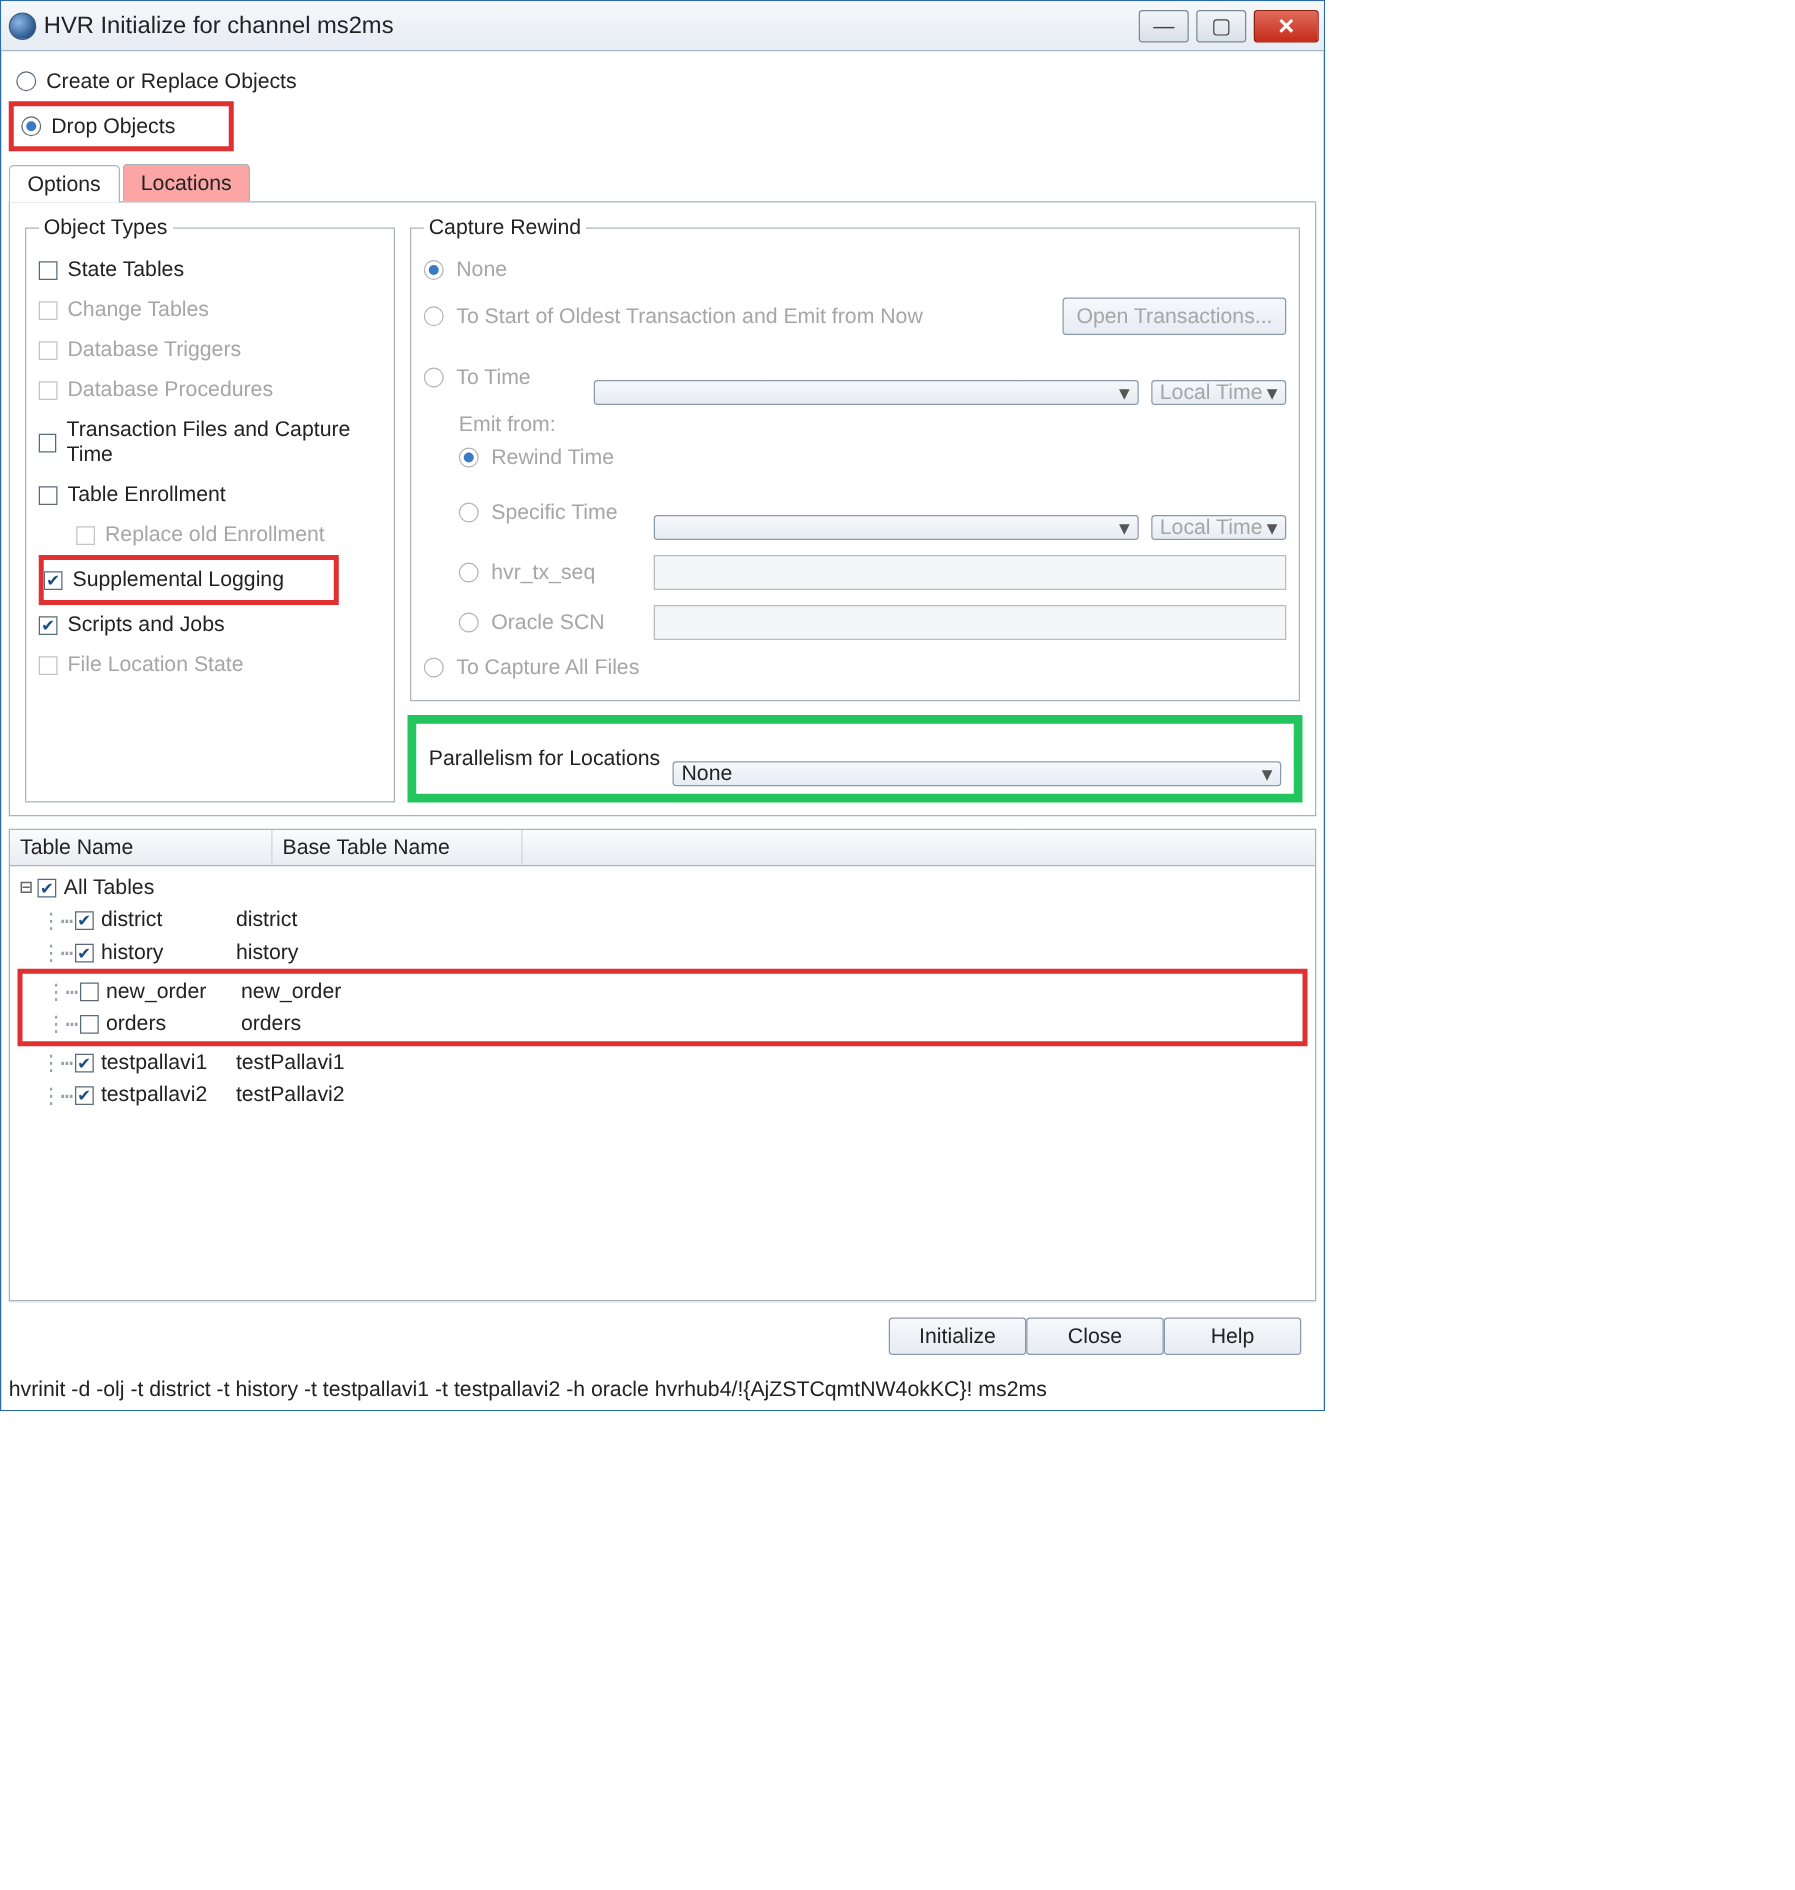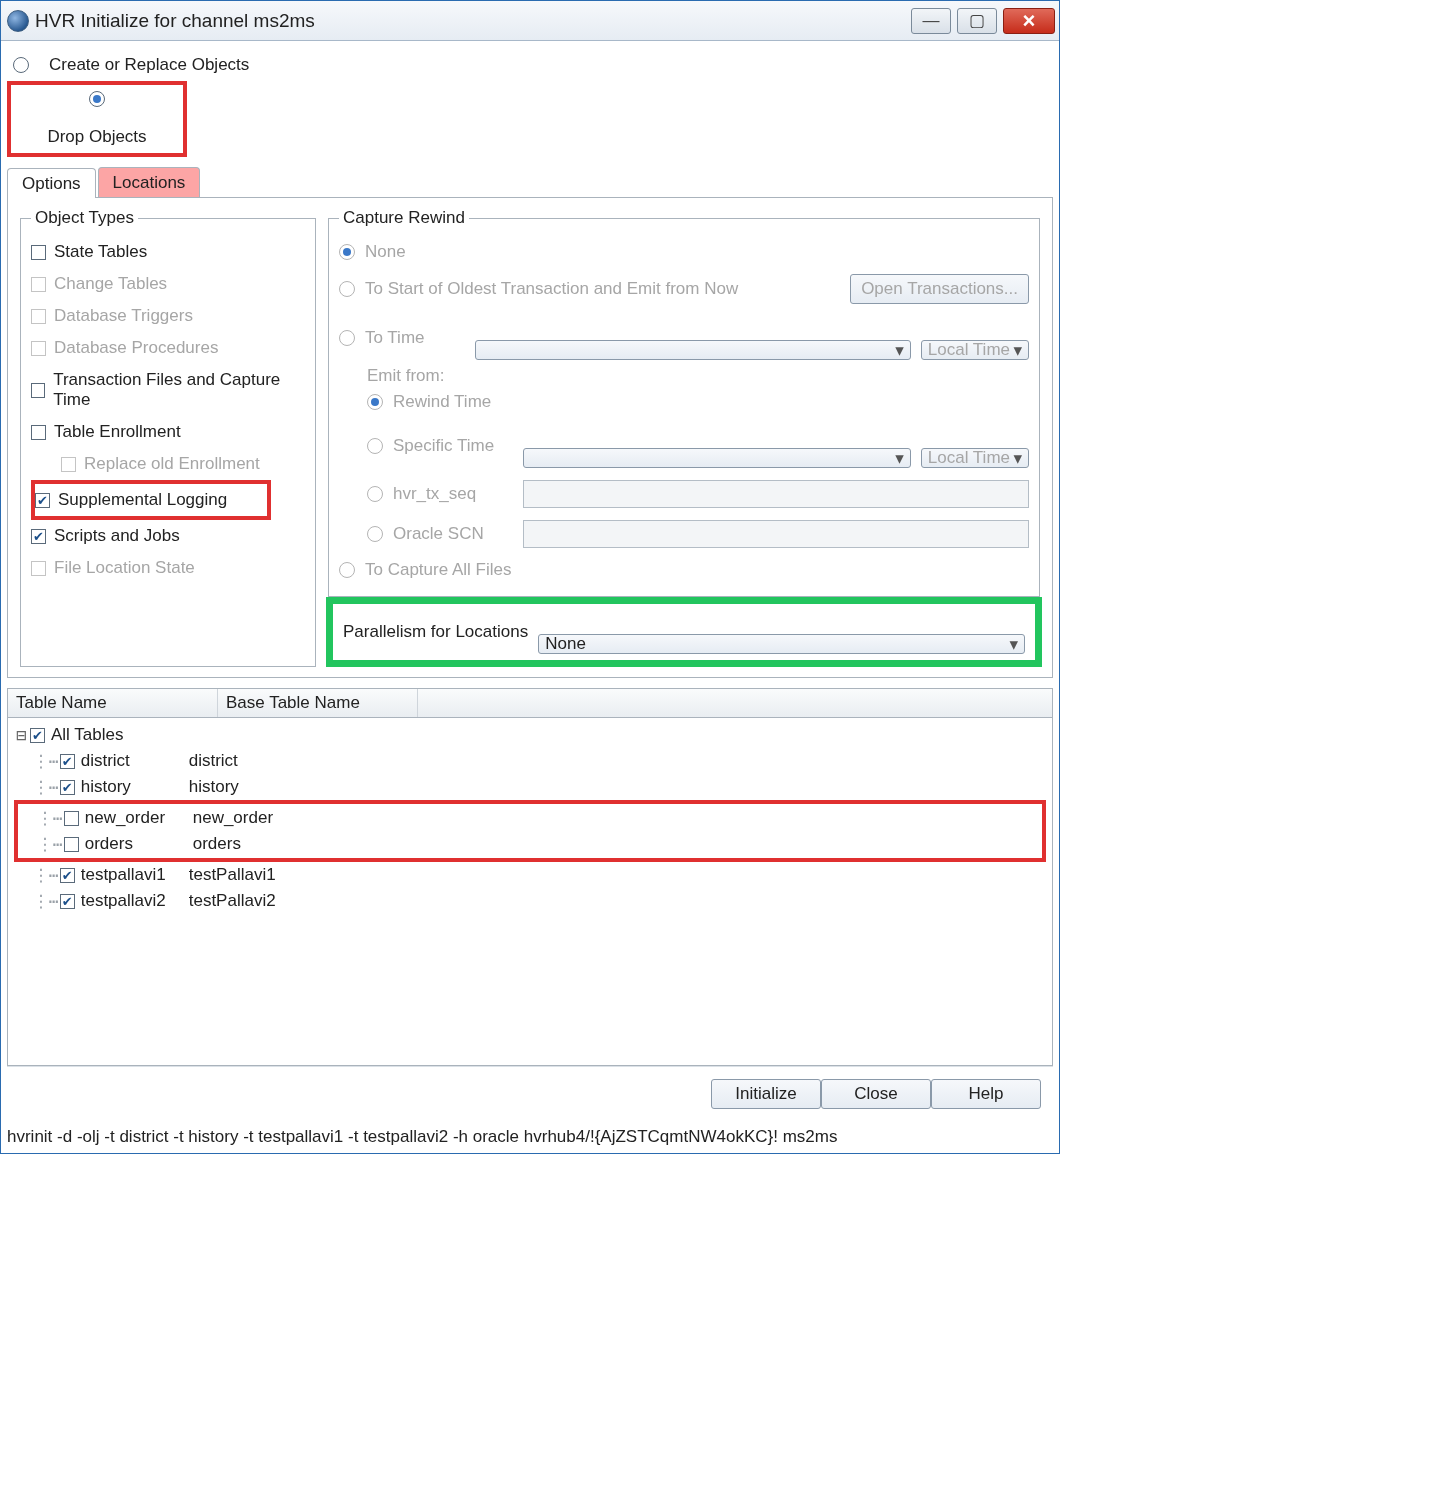--- a/index.html
+++ b/index.html
@@ -4,33 +4,33 @@
 <style>
   * { box-sizing: border-box; font-family: "Segoe UI", Tahoma, sans-serif; font-size: 17px; }
   body { margin: 0; background: #fff; color: #222; }
   .window { width: 1060px; border: 1px solid #2a6bb0; background: #fff; }
   .titlebar { height: 40px; background: linear-gradient(#f6f8fb,#e6ecf3); display:flex; align-items:center; padding:0 0 0 6px; border-bottom:1px solid #a8b8c9; }
   .titlebar .title { margin-left:6px; flex:1; font-size:19px; color:#222; }
   .win-btns { display:flex; gap:6px; padding-right:4px; }
   .win-btn { width:40px; height:26px; border:1px solid #7a8a9a; border-radius:3px; background:linear-gradient(#f2f5f8,#d9e0e8); display:flex; align-items:center; justify-content:center; color:#444; }
   .win-btn.close { background:linear-gradient(#e06a5a,#c62c1a); color:#fff; border-color:#8a1f12; width:52px; font-size:22px; font-weight:bold; }
   .content { padding: 8px 6px 4px 6px; }
-  .radio-row { display:flex; align-items:center; gap:20px; padding:6px 6px; }
-  .radio-row.hl { border:4px solid #e03030; width:180px;flex-direction:column; }
+  .radio-row { display:flex; align-items:center; gap:8px; padding:6px 6px; }
+  .radio-row.hl { border:4px solid #e03030; width:180px; }
   .radio { width:16px; height:16px; border-radius:50%; border:1px solid #5a6a7a; display:inline-flex; align-items:center; justify-content:center; background:#fff; }
   .radio.checked::after { content:""; width:8px; height:8px; border-radius:50%; background:#3a78c8; }
   .radio.disabled { border-color:#b4b4b4; }
   .tabs { display:flex; margin-top:10px; border-bottom:1px solid #aab3bc; }
   .tab { padding:5px 14px 4px; border:1px solid #aab3bc; border-bottom:none; background:#fca5a5; margin-right:2px; border-radius:4px 4px 0 0; }
   .tab.active { background:#fff; font-weight:normal; position:relative; top:1px; }
   .panels { display:flex; gap:8px; border:1px solid #aab3bc; border-top:none; padding:10px; }
   fieldset { border:1px solid #aab3bc; padding:8px 10px 10px; }
   legend { padding:0 4px; }
   .left { width:296px; }
-  .right { flex:1; display:flex; flex-direction:column; gap:0; }
+  .right { flex:1; display:flex; flex-direction:column; gap:11px; }
   .chk-row { display:flex; align-items:center; gap:8px; padding:6px 0; }
   .chk { width:15px; height:15px; border:1px solid #5a6a7a; background:#fff; display:inline-flex; align-items:center; justify-content:center; font-size:13px; color:#1b4f8a; }
   .chk.checked::after { content:"✔"; }
   .chk.disabled { border-color:#c4c4c4; }
   .disabled-text { color:#a6a6a6; }
   .indent { margin-left:30px; }
   .hl-box { border:4px solid #e03030; }
   .capture-row { display:flex; align-items:center; gap:10px; padding:6px 0; }
   .btn { background:linear-gradient(#f6f8fb,#e6ecf3); border:1px solid #8a99a9; border-radius:3px; padding:4px 10px; }
   .input { border:1px solid #b4bdc6; background:#f3f5f7; height:28px; }

